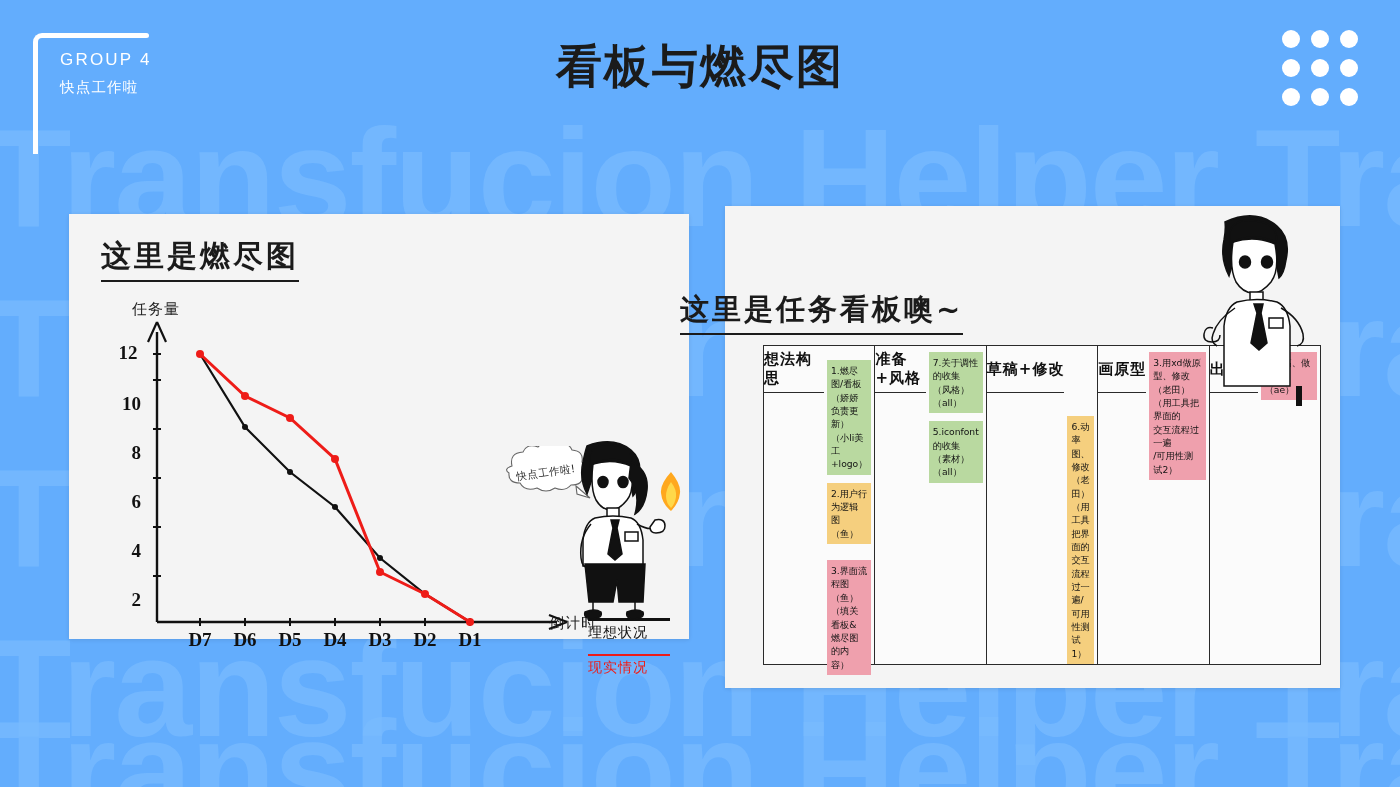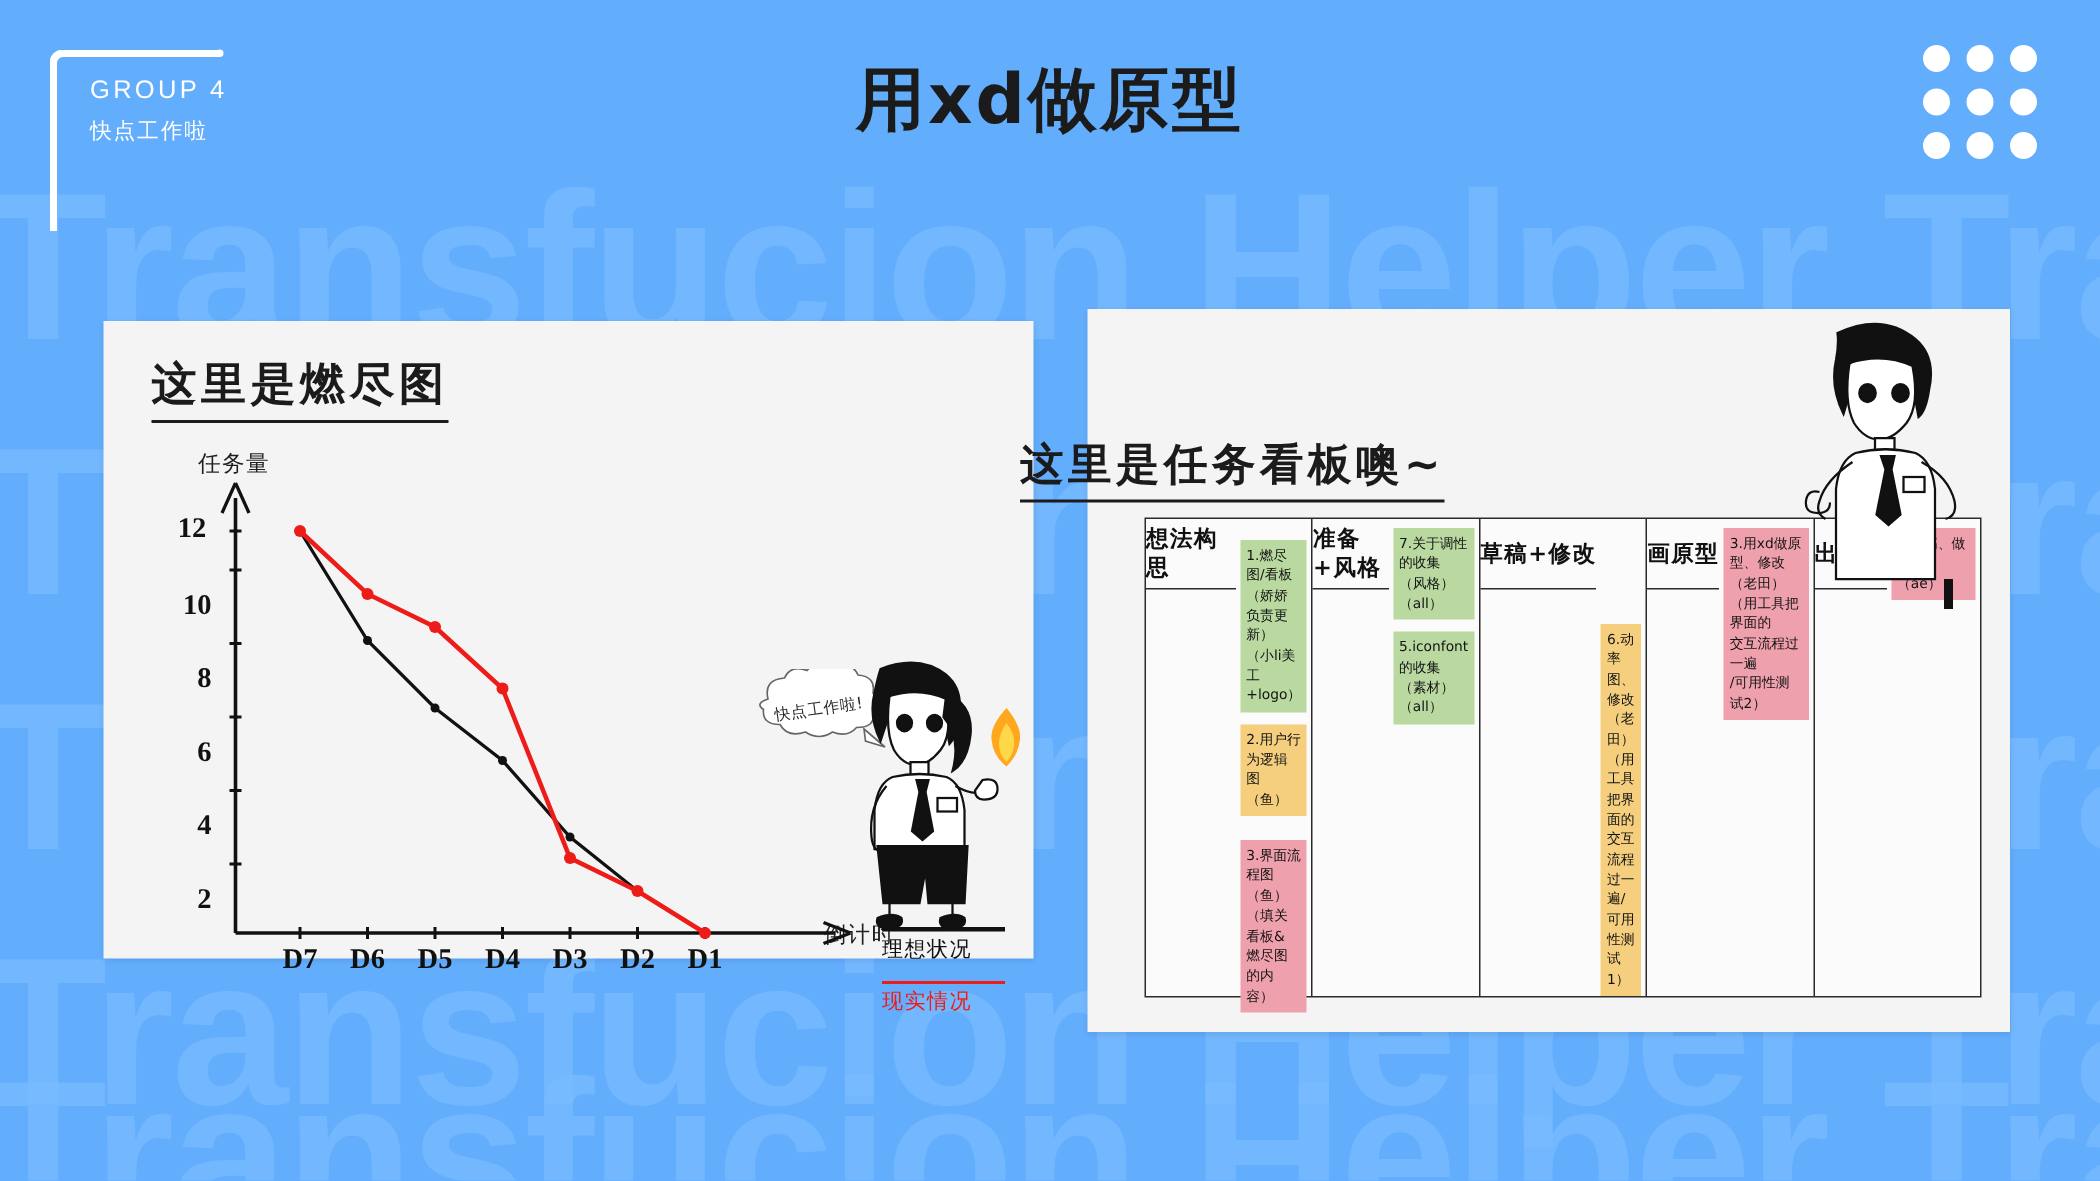--- a/index.html
+++ b/index.html
@@ -149,21 +149,21 @@
   <div class="wm-row wm-r5">Transfucion Helper Transfucion Helper</div>
 </div>
 
 <div class="corner-bracket"></div>
 
 <div class="group-block">
   <p class="group-title">GROUP  4</p>
   <p class="group-sub">快点工作啦</p>
 </div>
 
-<div class="slide-title hand-title">用xd做原型</div>
+<div class="slide-title hand-title">看板与燃尽图</div>
 
 <div class="dot-grid">
   <span class="dot"></span>
   <span class="dot"></span>
   <span class="dot"></span>
   <span class="dot"></span>
   <span class="dot"></span>
   <span class="dot"></span>
   <span class="dot"></span>
   <span class="dot"></span>

